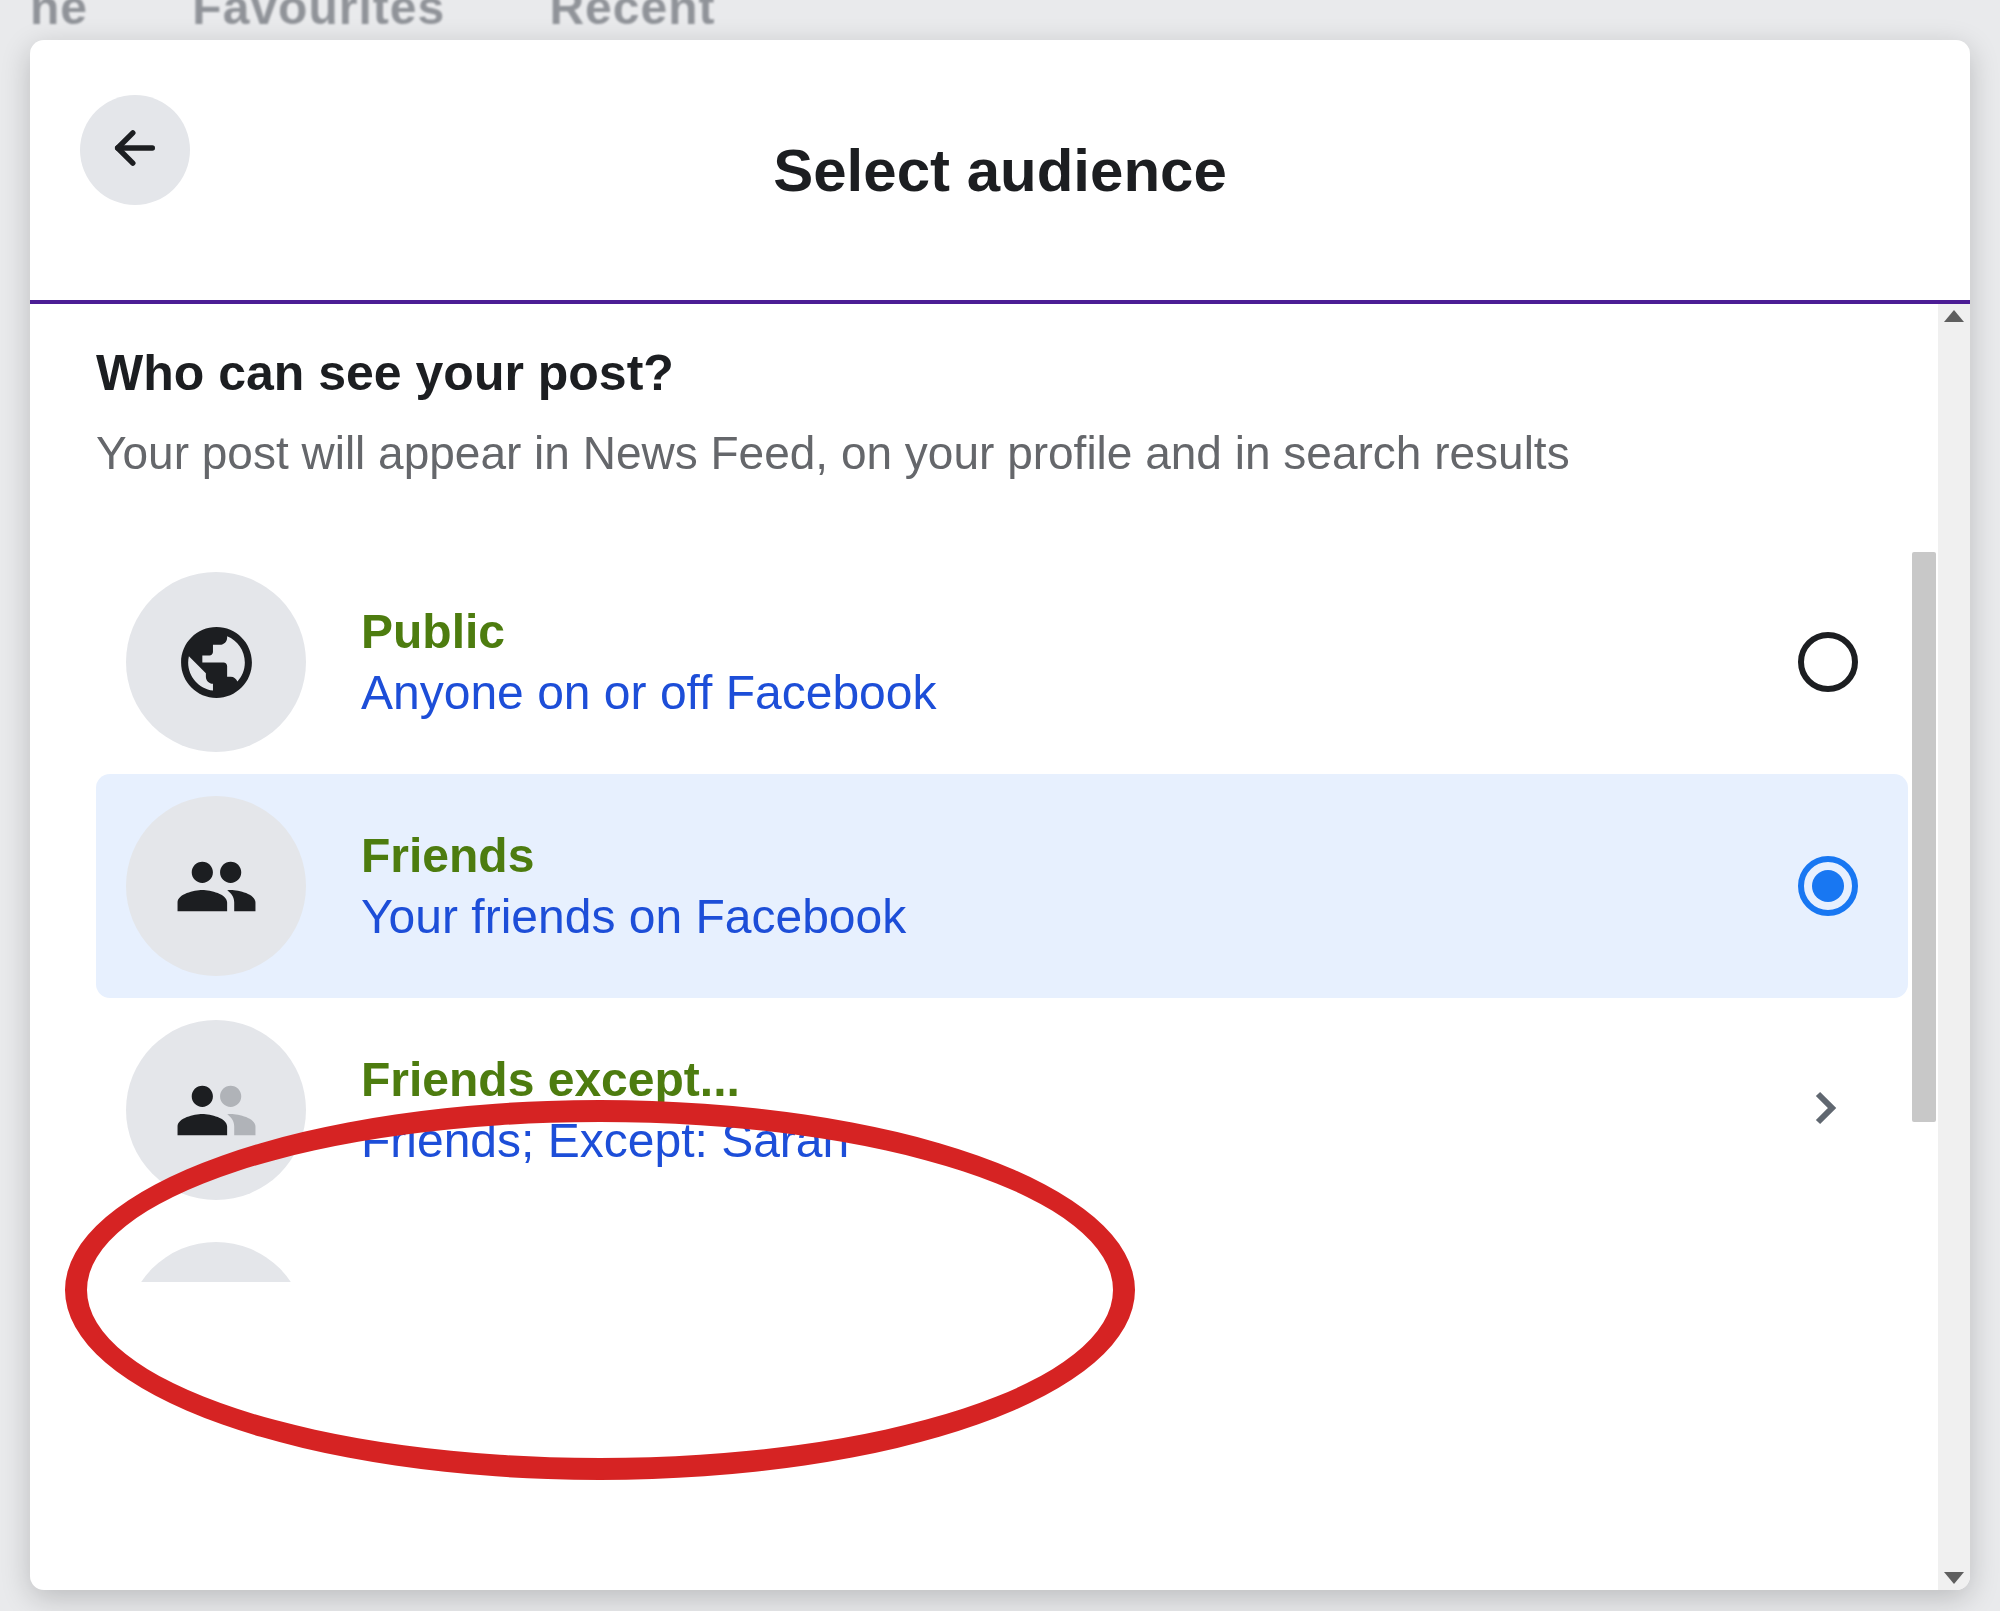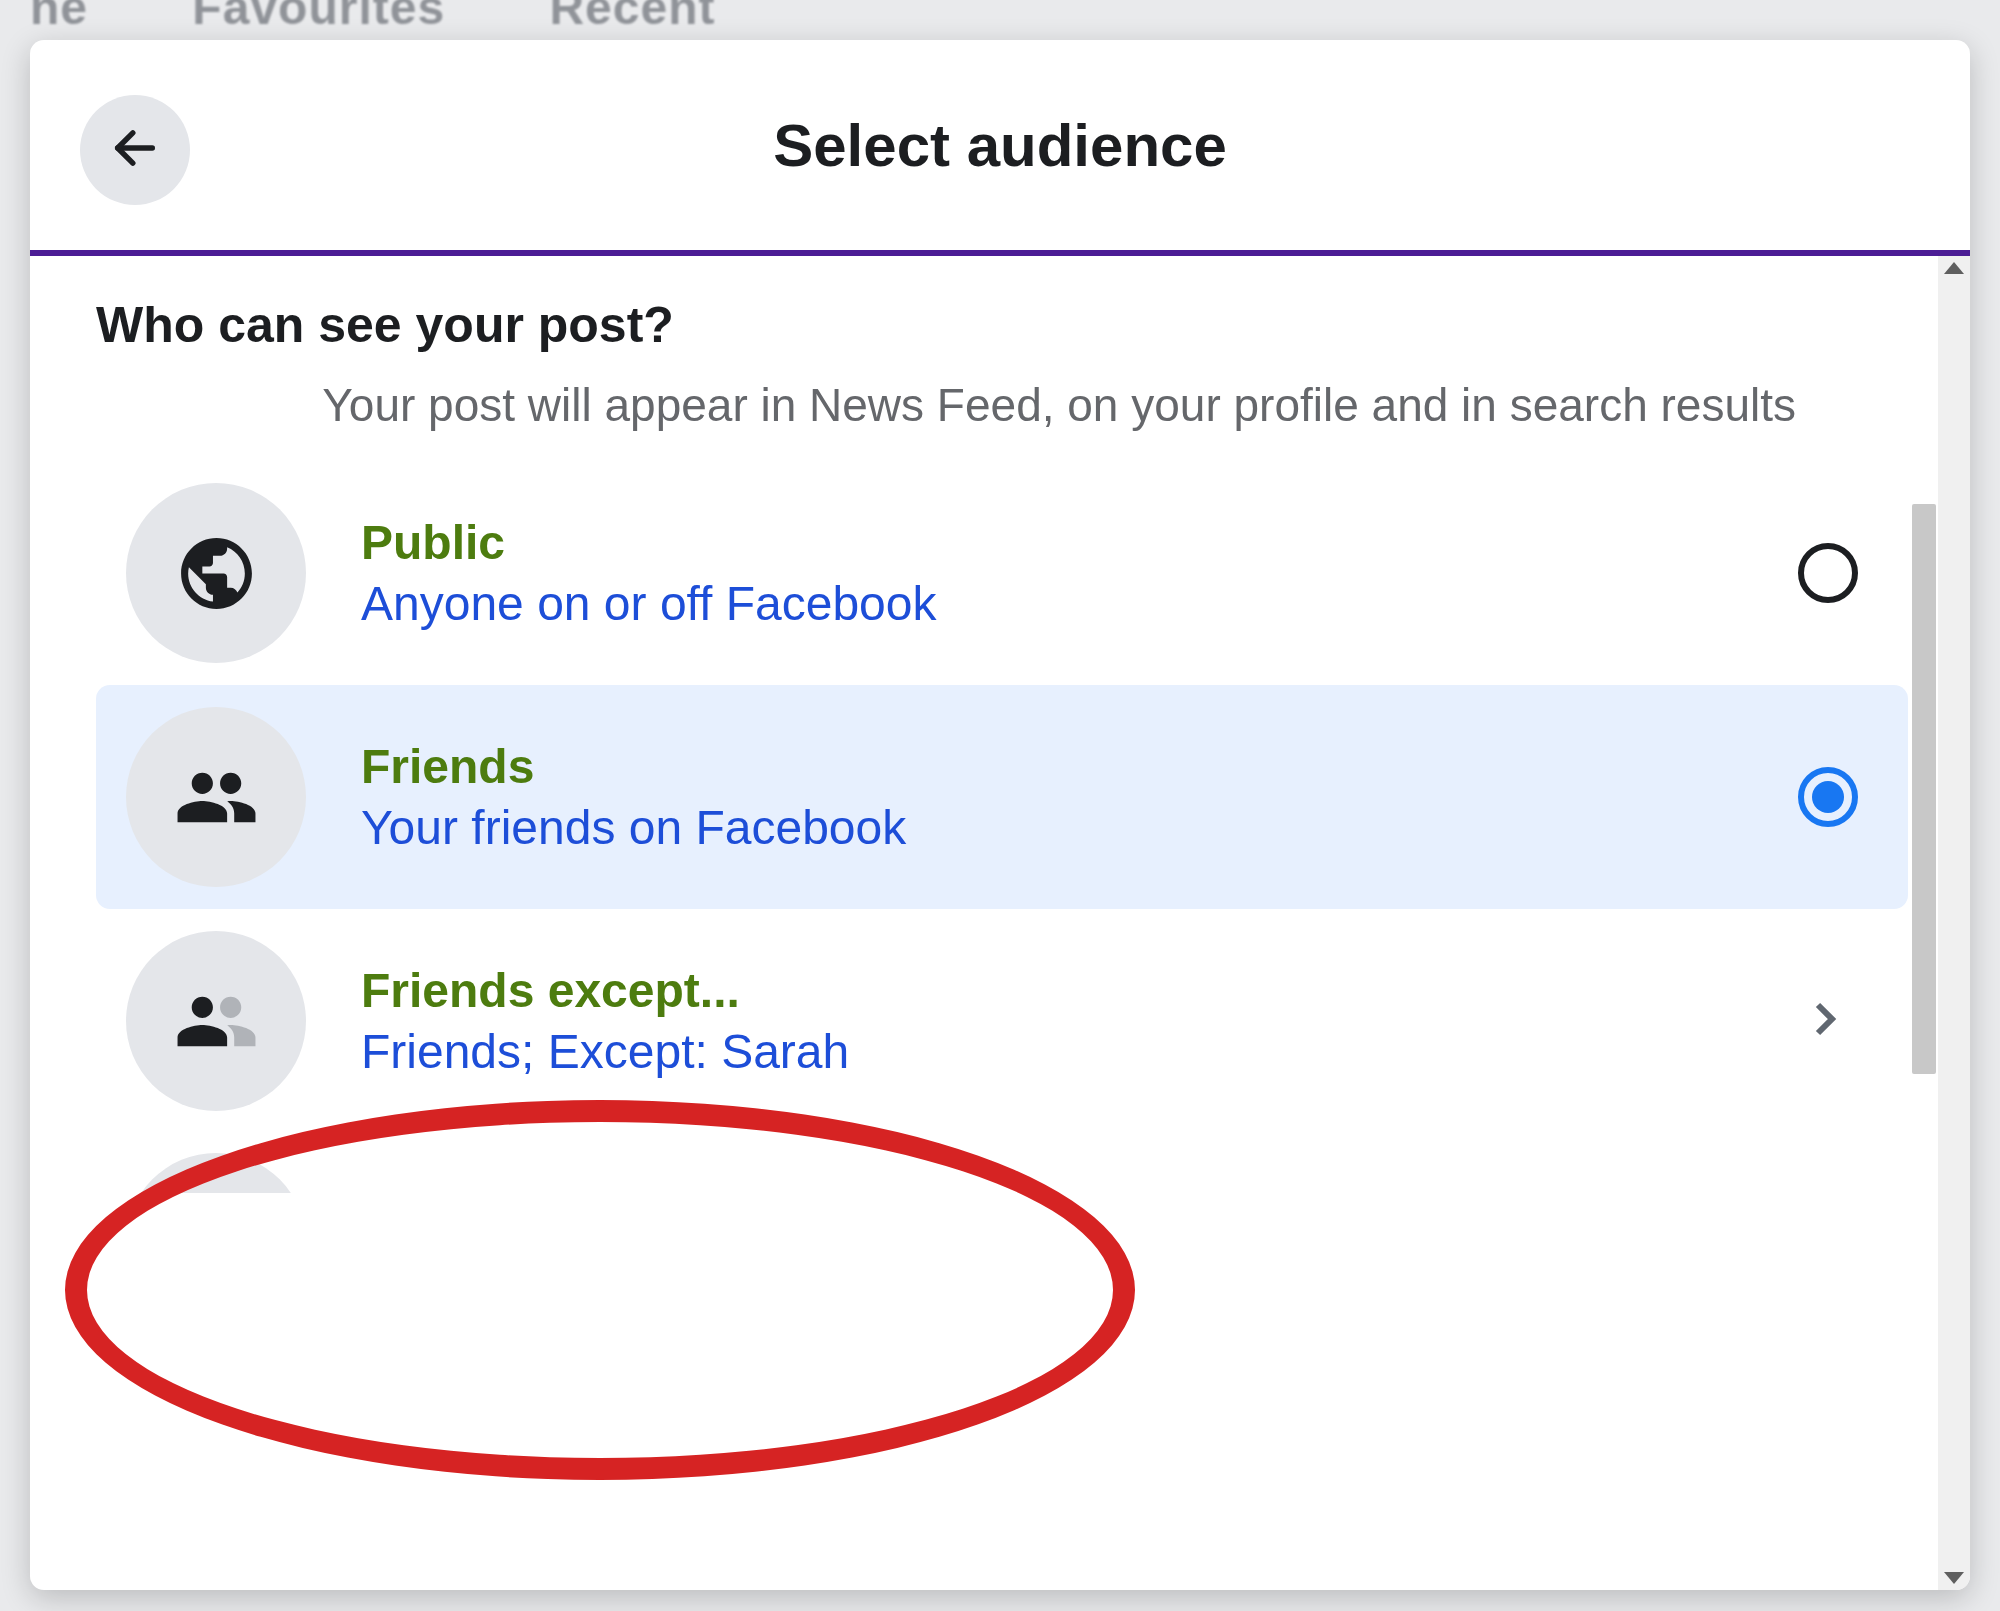--- a/index.html
+++ b/index.html
@@ -34,22 +34,22 @@
     height: 1550px;
     background: #ffffff;
     border-radius: 14px;
     box-shadow: 0 8px 30px rgba(0,0,0,0.2);
     display: flex;
     flex-direction: column;
     overflow: hidden;
   }
   .modal-header {
     position: relative;
-    height: 216px;
-    border-bottom: 6px solid #4c1d95;
+    height: 264px;
+    border-bottom: 4px solid #4c1d95;
     display: flex;
     align-items: center;
     justify-content: center;
   }
   .back-btn {
     position: absolute;
     left: 50px;
     top: 55px;
     width: 110px;
     height: 110px;
@@ -80,23 +80,22 @@
   .section-heading {
     font-size: 50px;
     font-weight: 600;
     color: #1c1e21;
     margin-bottom: 20px;
   }
   .section-desc {
     font-size: 46px;
     color: #65676b;
     line-height: 1.35;
-    margin-bottom: 25px;
+    margin-bottom: 66px;
     max-width: 1700px;
-    text-align: right;
   }
   .option-row {
     display: flex;
     align-items: center;
     padding: 22px 30px;
     border-radius: 14px;
     cursor: pointer;
     position: relative;
   }
   .option-row.selected {

